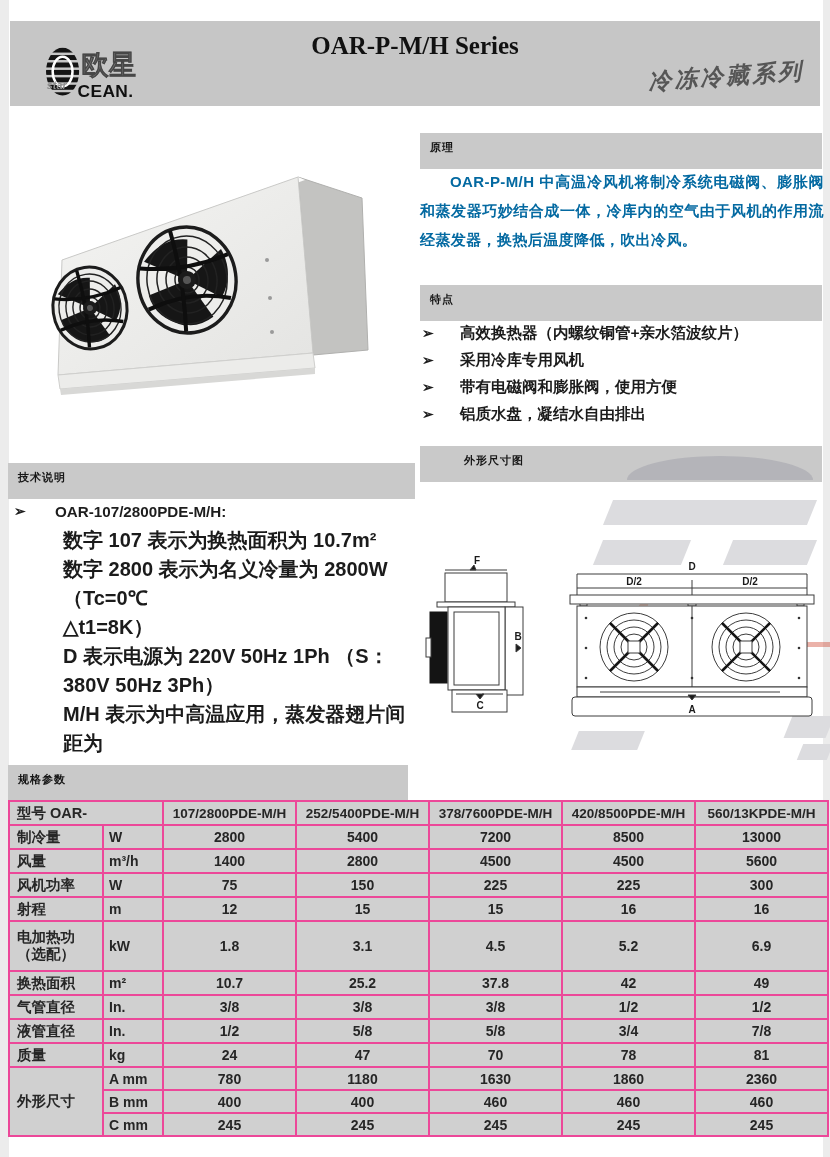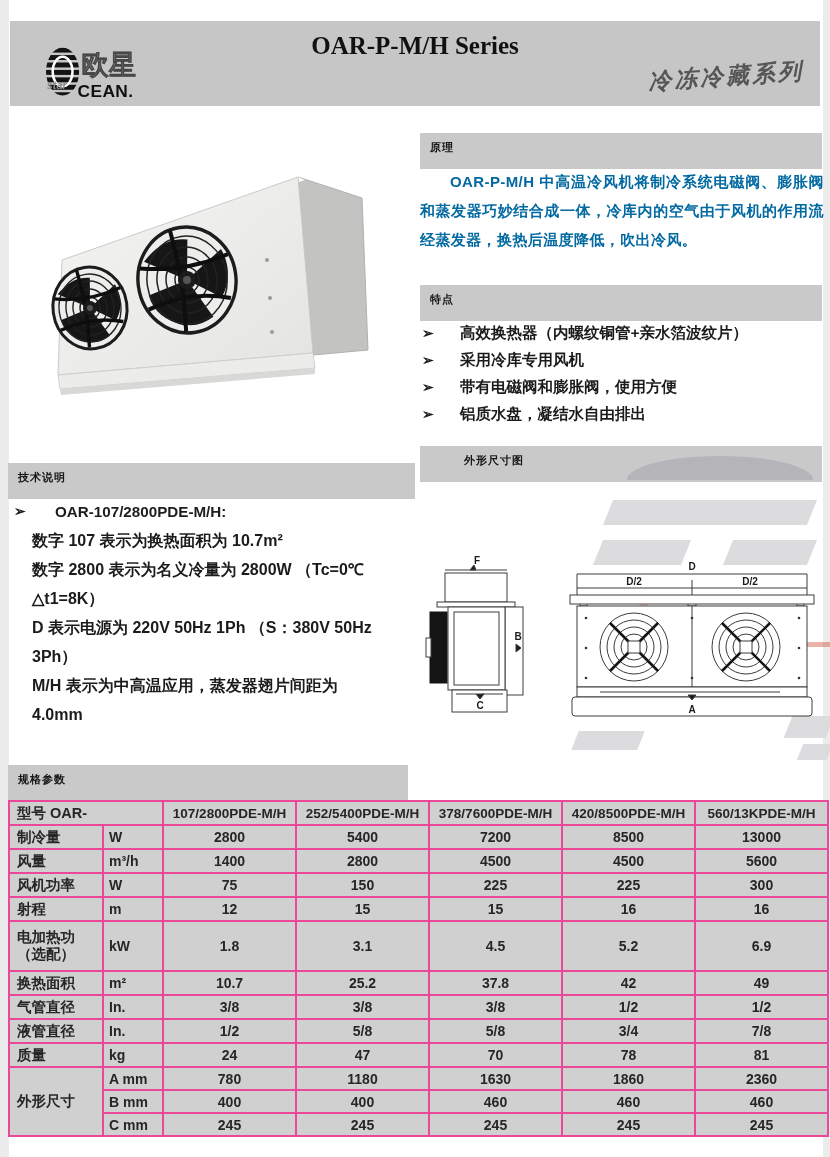--- a/index.html
+++ b/index.html
@@ -30,21 +30,21 @@
 
   
   .features { position:absolute; left:422px; top:322px; width:402px; }
   .feat-item { display:flex; margin-bottom:5px; font-size:15.5px; font-weight:700; line-height:22px; color:#1b1b1b; }
   .feat-marker { width:38px; flex:0 0 38px; font-size:14px; }
 
   
   .tech { position:absolute; left:8px; top:497px; width:410px; }
   .tech-first { display:flex; font-size:15.2px; font-weight:700; line-height:29px; }
   .tech-first .feat-marker { width:47px; flex:0 0 47px; padding-left:6px; }
-  .tech-lines { margin-left:24px; font-size:16px; font-weight:700; line-height:29px; color:#1b1b1b; }
+  .tech-lines { margin-left:55px; font-size:20px; font-weight:700; line-height:29px; color:#1b1b1b; }
   .tech-lines div { white-space:pre-line; }
 
   
   .wm { position:absolute; pointer-events:none; }
   .wm-cap { left:627px; top:456px; width:186px; height:24px; background:#b4b4b9; border-radius:100% 100% 0 0 / 200% 200% 0 0; z-index:2; }
   .wm-bar { background:#dcdcdf; transform:skewX(-22deg); }
   .wm-b1 { left:608px; top:500px; width:204px; height:25px; }
   .wm-b2 { left:598px; top:540px; width:88px;  height:25px; }
   .wm-b3 { left:728px; top:540px; width:84px;  height:25px; }
   .wm-b4 { left:575px; top:731px; width:66px;  height:19px; }

